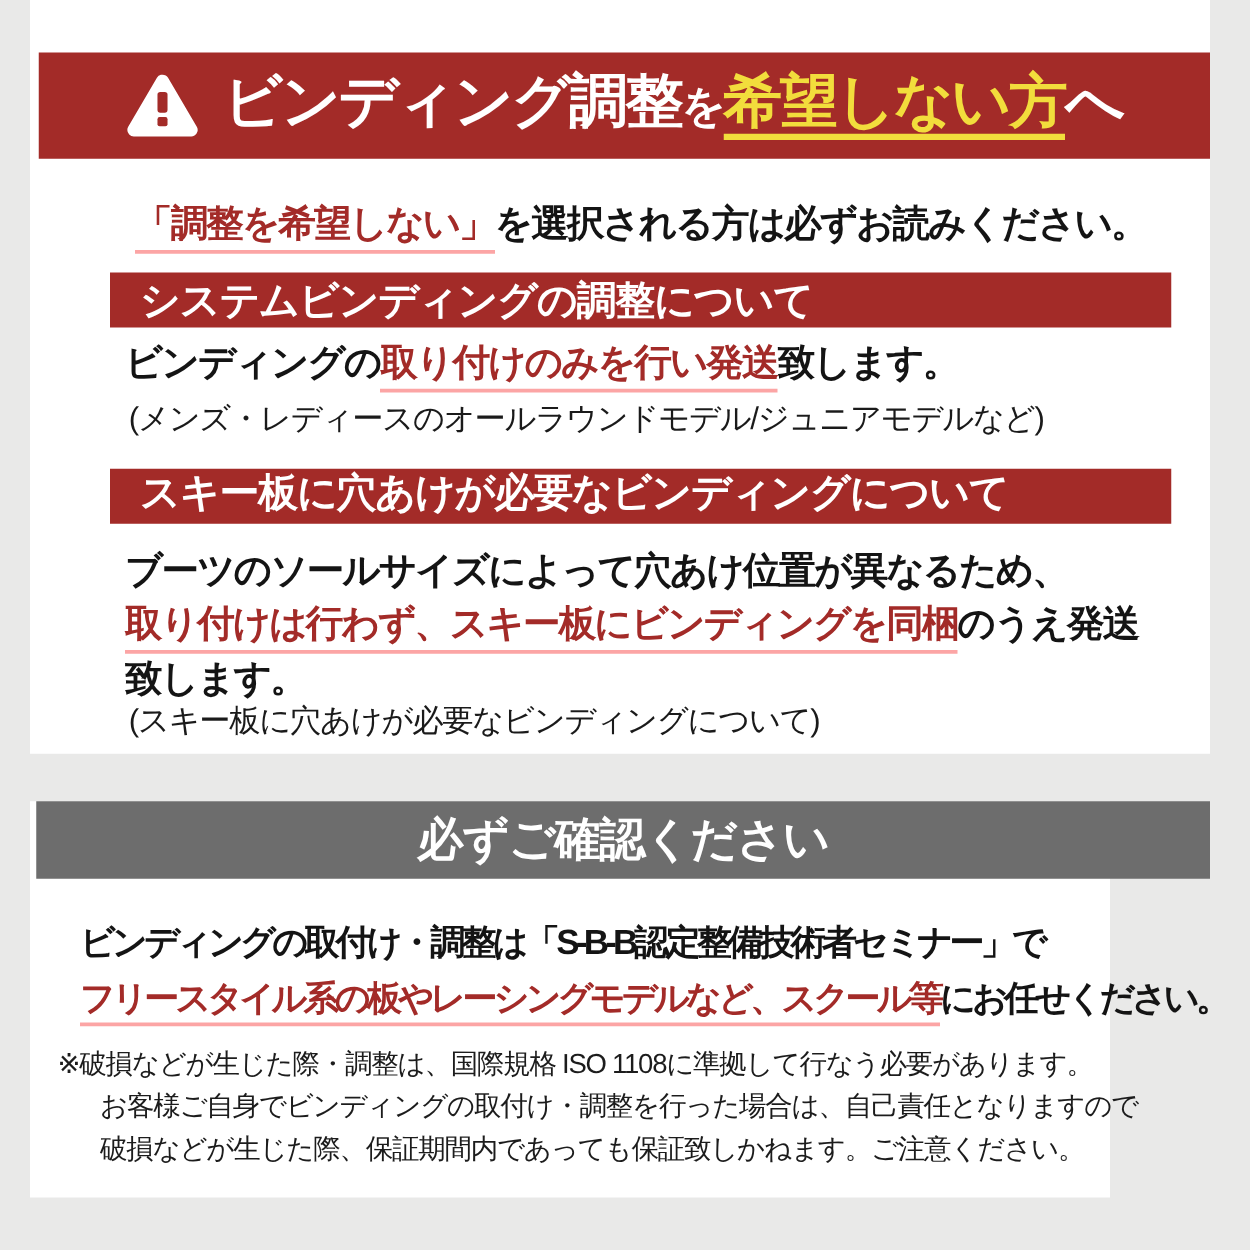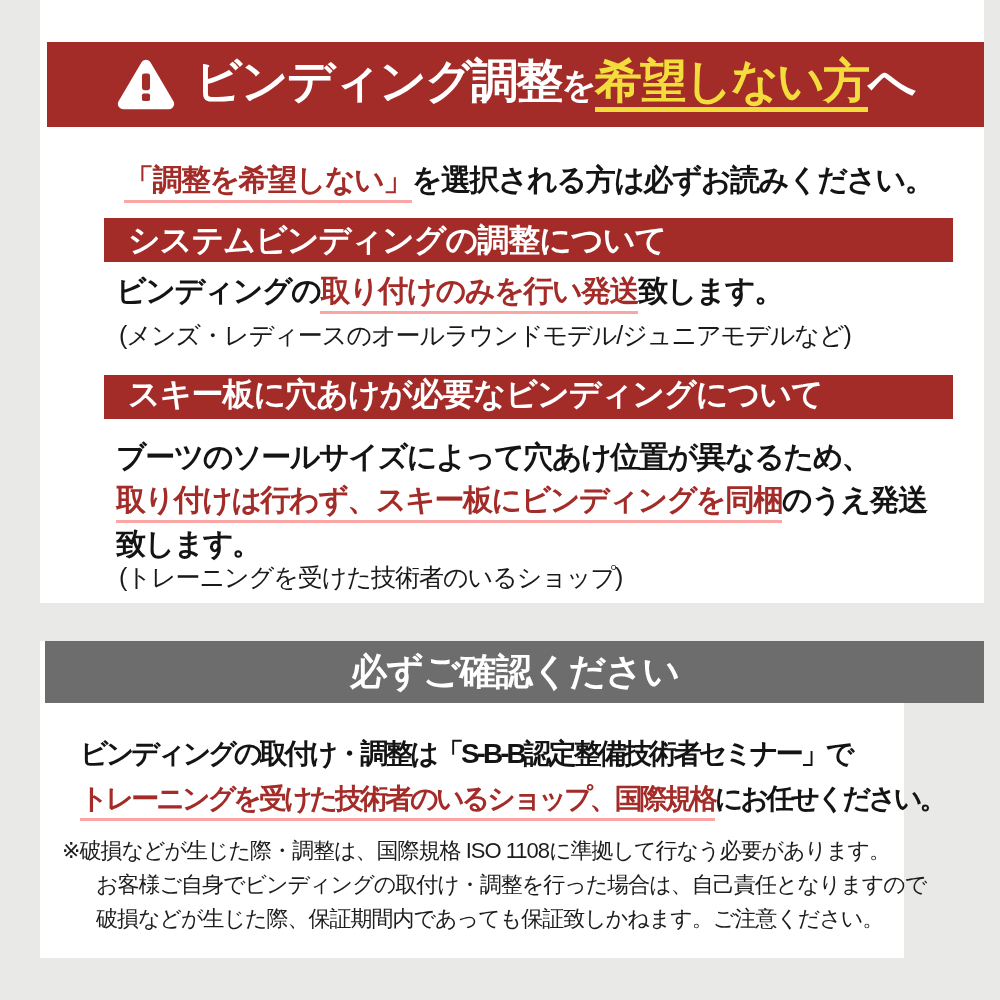--- a/index.html
+++ b/index.html
@@ -3,21 +3,21 @@
 <meta charset="utf-8">
 <style>
   html,body{margin:0;padding:0;}
   body{
     width:1000px;height:1000px;
     background:#e9e9e8;
     font-family:"Liberation Sans","DejaVu Sans",sans-serif;
     position:relative;overflow:hidden;
     color:#141414;
   }
-  .card{position:absolute;background:#fff;margin-left:16px;}
+  .card{position:absolute;background:#fff;}
   #card1{left:24px;top:0;width:944px;height:603px;}
   #card2{left:24px;top:641px;width:864px;height:317px;}
 
   
   .header-banner{
     position:absolute;left:7px;top:42px;width:937px;height:85px;
     background:#a32b28;
     display:flex;align-items:center;justify-content:center;gap:20px;
   }
   .warn-svg{width:58px;height:54px;flex:0 0 auto;}
@@ -80,27 +80,27 @@
   <div class="line b30" style="left:84px;top:161px;"><span class="red-ul">「調整を希望しない」</span><span>を選択される方は必ずお読みください。</span></div>
 
   <div class="red-bar" style="top:218px;">システムビンディングの調整について</div>
   <div class="line b30" style="left:76px;top:272px;"><span>ビンディングの</span><span class="red-ul">取り付けのみを行い発送</span><span>致します。</span></div>
   <div class="line sub" style="left:79px;top:320px;">(メンズ・レディースのオールラウンドモデル/ジュニアモデルなど)</div>
 
   <div class="red-bar" style="top:375px;font-family:Liberation Mono, monospace;">スキー板に穴あけが必要なビンディングについて</div>
   <div class="line b30" style="left:76px;top:438px;">ブーツのソールサイズによって穴あけ位置が異なるため、</div>
   <div class="line b30" style="left:76px;top:481px;"><span class="red-ul">取り付けは行わず、スキー板にビンディングを同梱</span><span>のうえ発送</span></div>
   <div class="line b30" style="left:76px;top:525px;">致します。</div>
-  <div class="line sub" style="left:79px;top:562px;">(トレーニングを受けた技術者のいるショップ)</div>
+  <div class="line sub" style="left:79px;top:562px;">(スキー板に穴あけが必要なビンディングについて)</div>
 </div>
 
 <div class="card" id="card2">
   <div class="gray-bar">
       <span>必ずご確認ください</span>
     </div>
 
   <div class="line c28" style="left:40px;top:95px;">ビンディングの取付け・調整は「S-B-B認定整備技術者セミナー」で</div>
-  <div class="line c28" style="left:40px;top:140px;"><span class="red-ul">トレーニングを受けた技術者のいるショップ、国際規格</span><span>にお任せください。</span></div>
+  <div class="line c28" style="left:40px;top:140px;"><span class="red-ul">フリースタイル系の板やレーシングモデルなど、スクール等</span><span>にお任せください。</span></div>
 
   <div class="line note" style="left:22px;top:196px;">※破損などが生じた際・調整は、国際規格 ISO 1108に準拠して行なう必要があります。</div>
   <div class="line note" style="left:56px;top:230px;">お客様ご自身でビンディングの取付け・調整を行った場合は、自己責任となりますので</div>
   <div class="line note" style="left:56px;top:264px;">破損などが生じた際、保証期間内であっても保証致しかねます。ご注意ください。</div>
 </div>
 
 </body></html>

